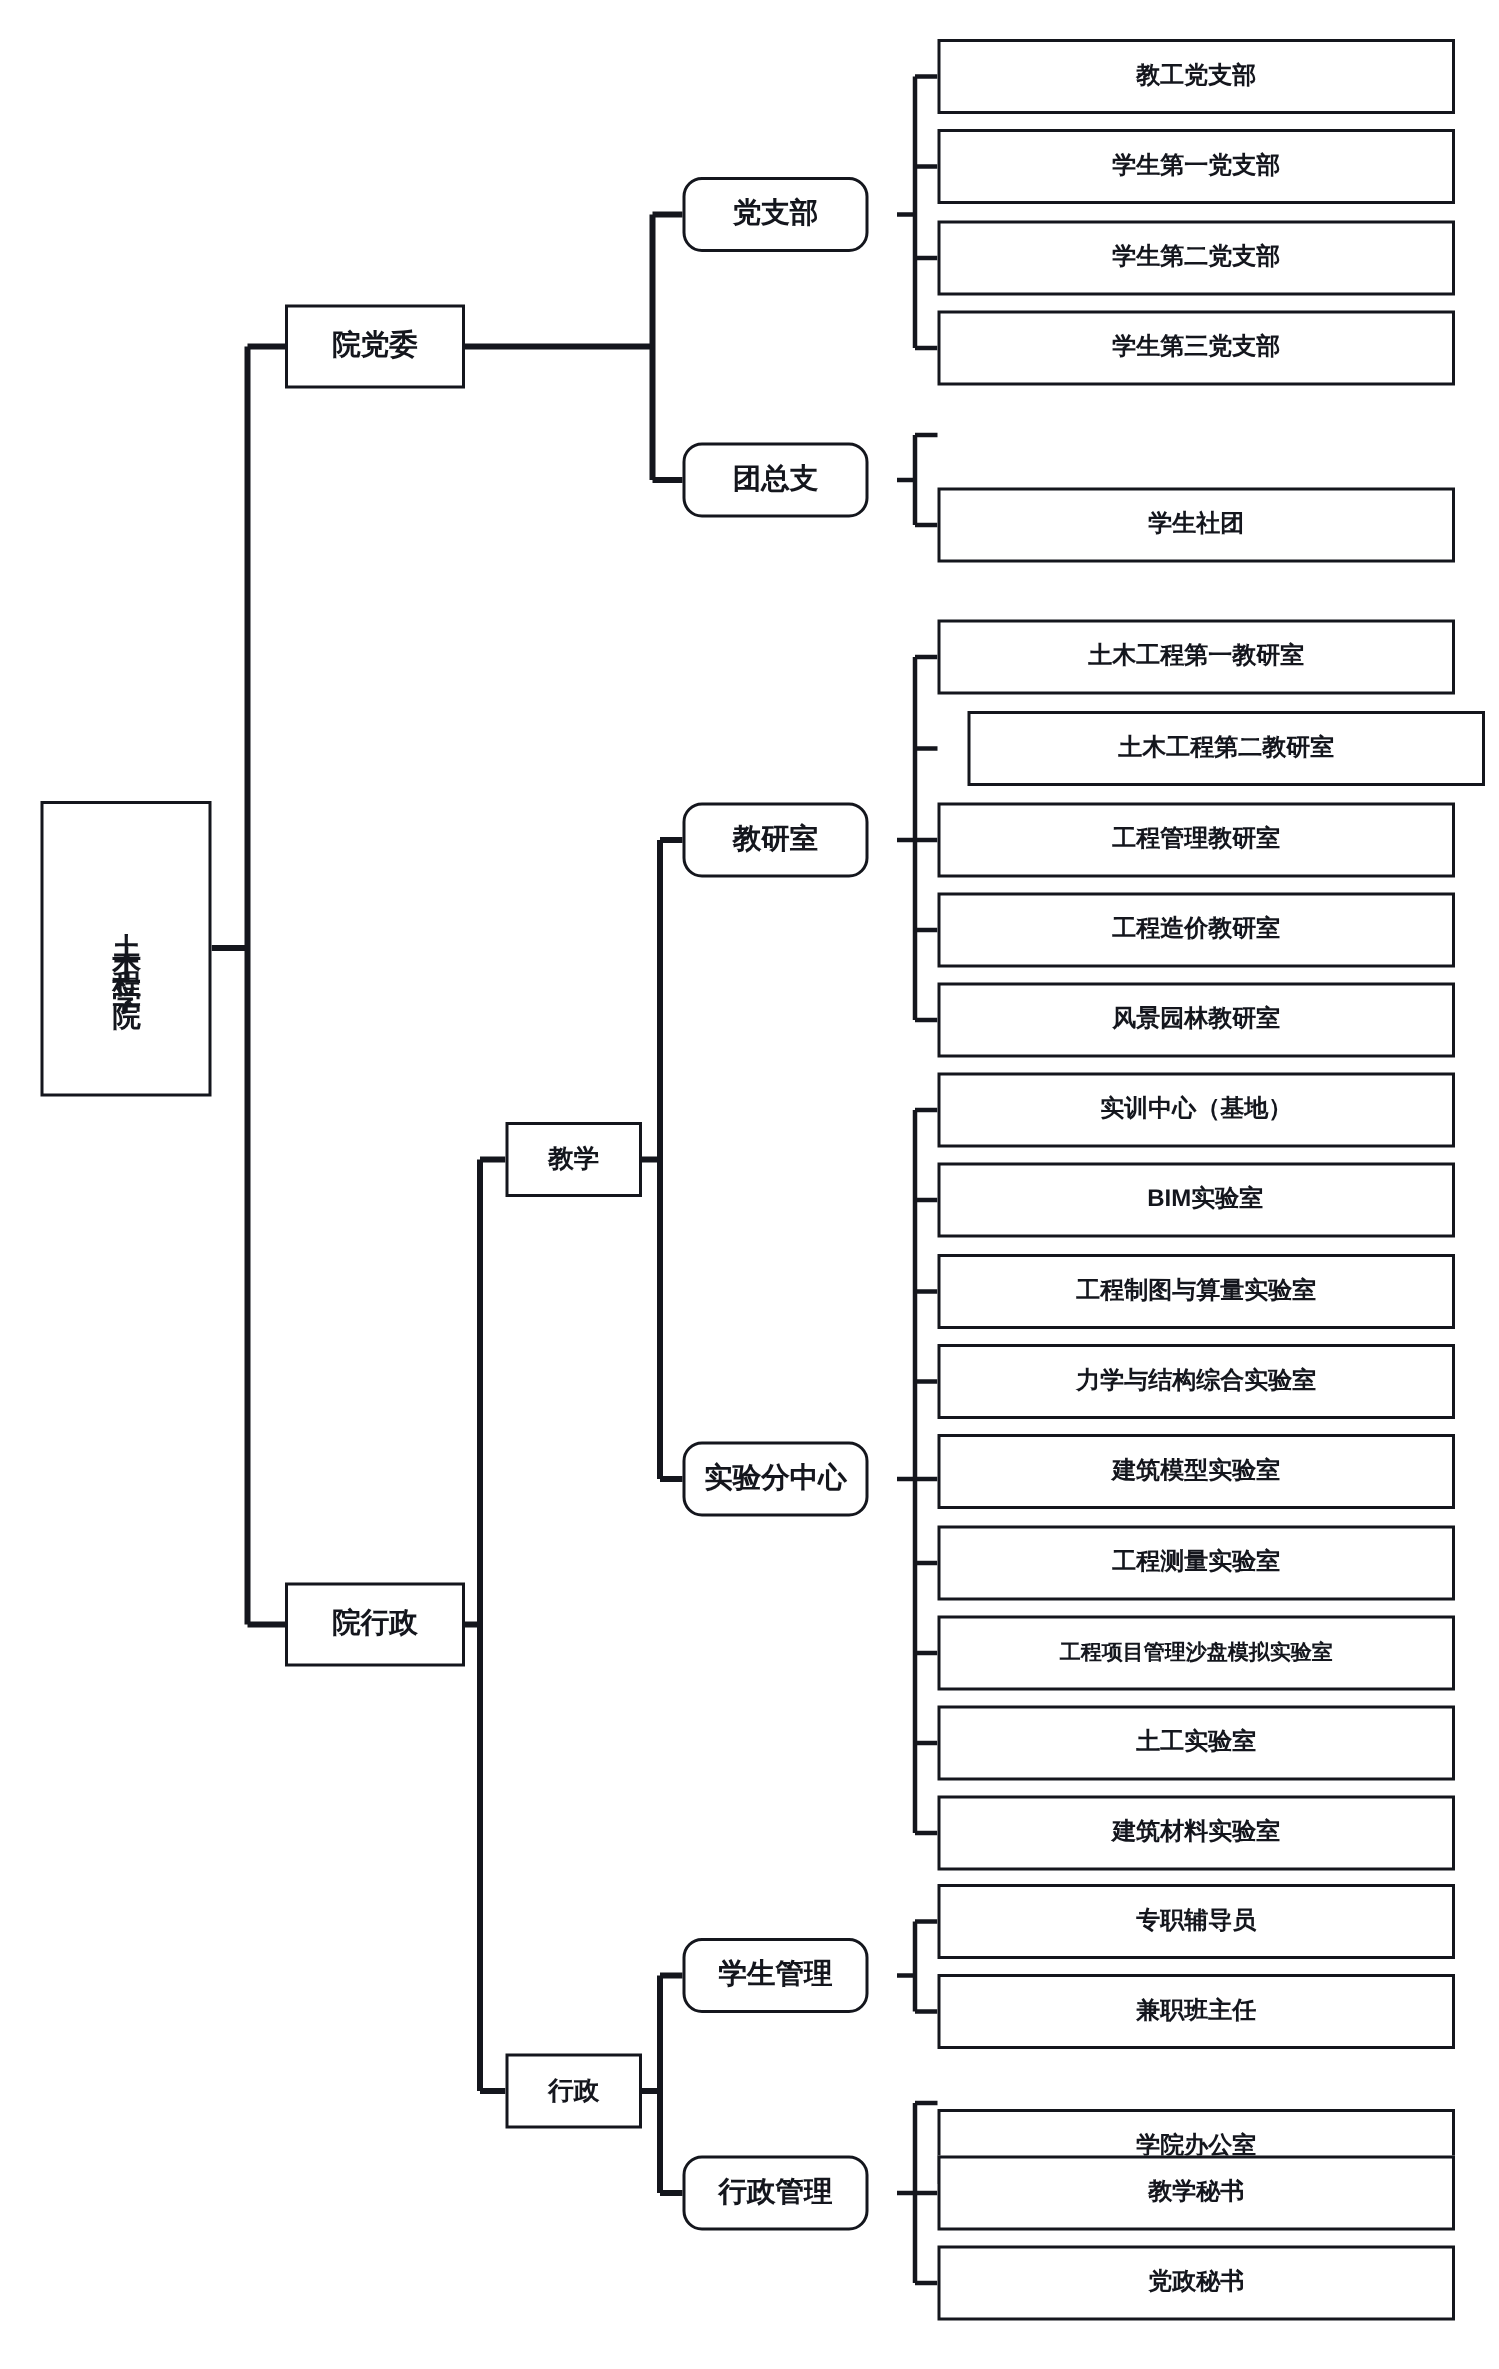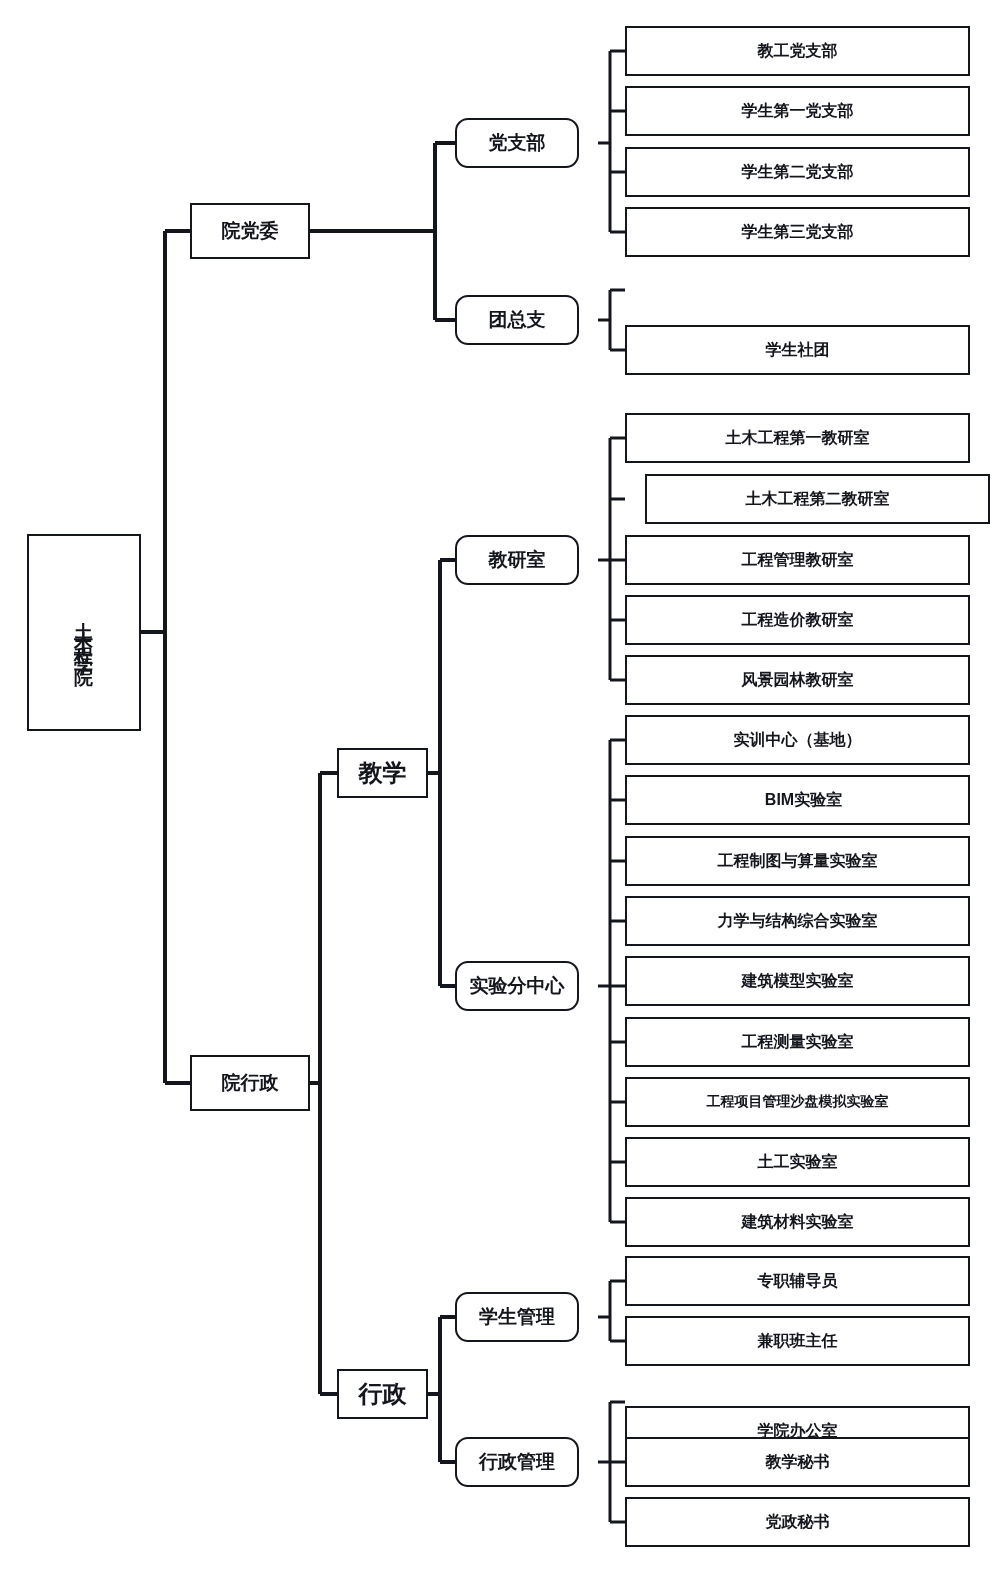--- a/index.html
+++ b/index.html
@@ -72,21 +72,21 @@
     height: 50px;
     border-radius: 13px;
   }
   .lvl2 .node-label { font-size: 19px; font-weight: 700; }
   
   .lvl2a {
     left: 337px;
     width: 91px;
     height: 50px;
   }
-  .lvl2a .node-label { font-size: 24px; font-weight: 700; }
+  .lvl2a .node-label { font-size: 17px; font-weight: 700; }
   
   .leaf {
     left: 625px;
     width: 345px;
     height: 50px;
   }
   .leaf .node-label { font-size: 16px; font-weight: 700; }
   .leaf.leaf-wide .node-label { font-size: 14px; }
 </style>
 </head>

